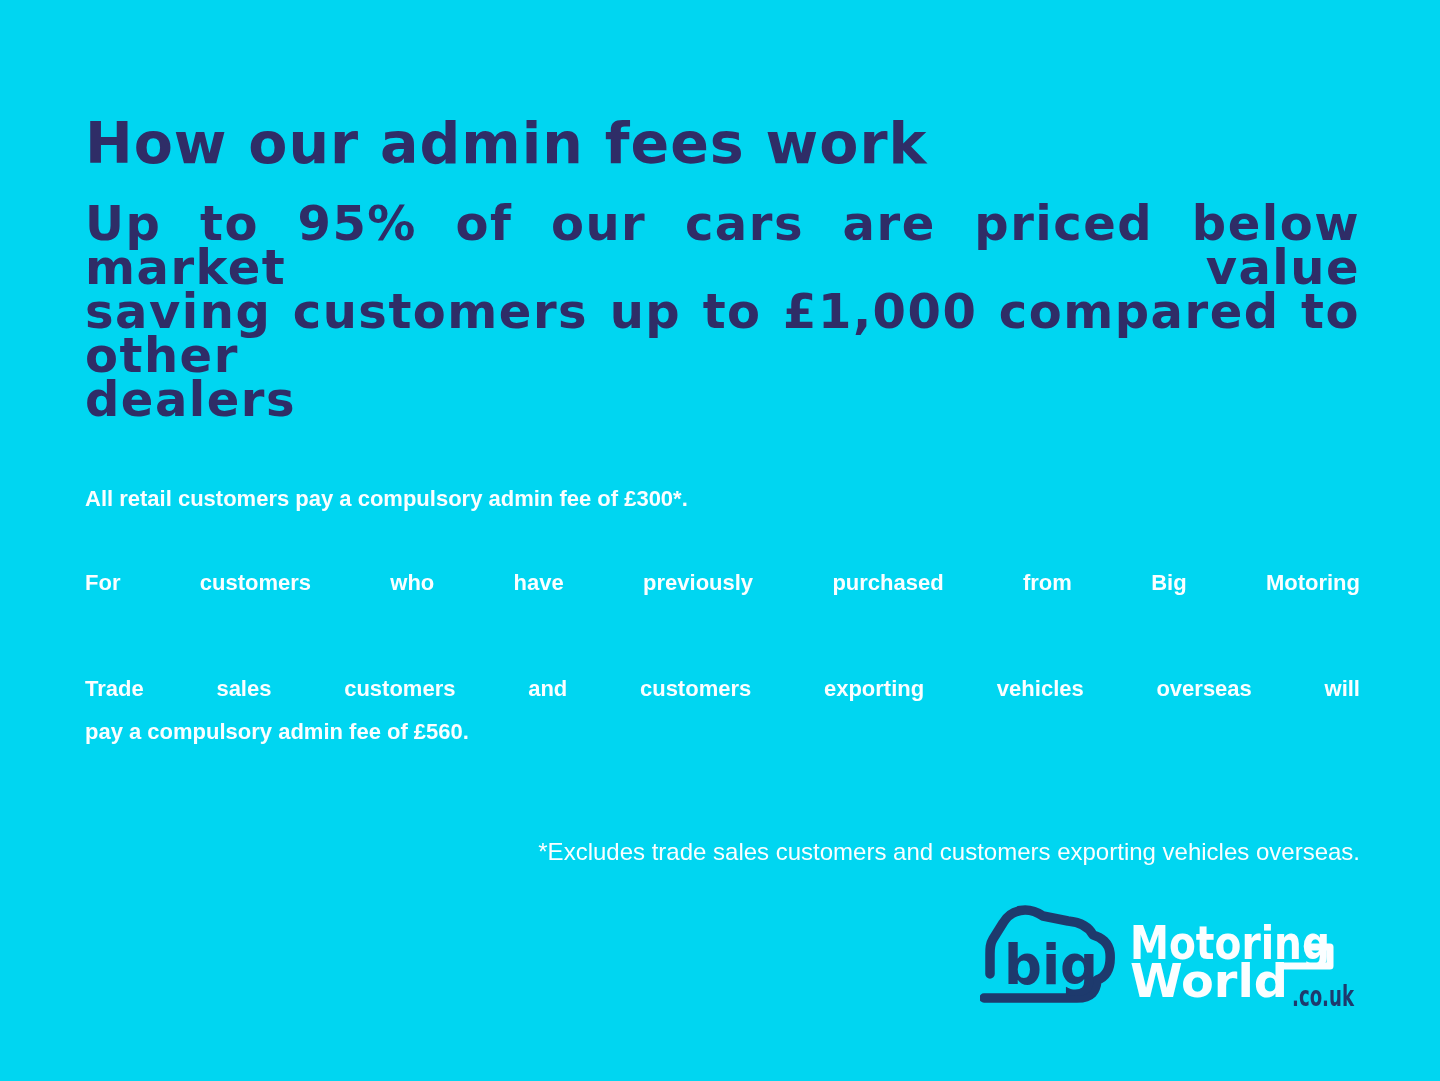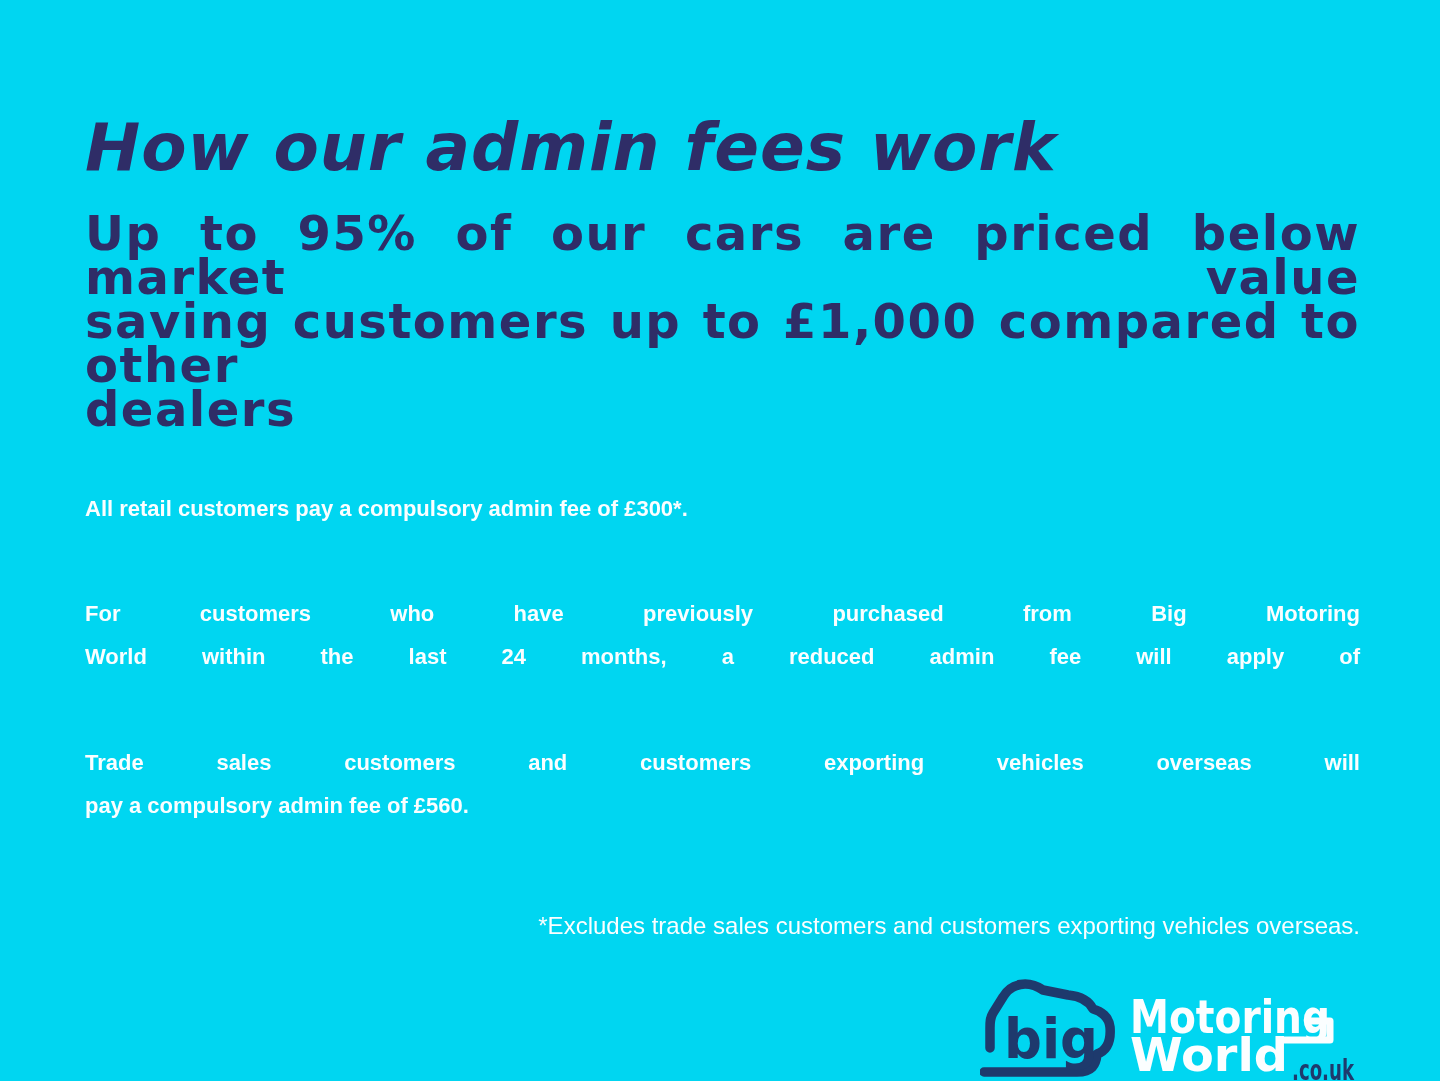--- a/index.html
+++ b/index.html
@@ -18,26 +18,25 @@
   }
   .page{
     width:1440px;height:1081px;
     padding:0 80px 0 85px;
     position:relative;
   }
   .headline{
     margin:112px 0 0 0;
     font-family:"DejaVu Sans",sans-serif;
     font-weight:bold;
-    font-size:66px;
+    font-size:57px;
     line-height:1.1;
     letter-spacing:1px;
     color:var(--navy);
     white-space:nowrap;
-    font-style:italic;
   }
   .subheading{
     margin-top:26px;
     font-family:"DejaVu Sans",sans-serif;
     font-weight:bold;
     font-size:48px;
     line-height:44px;
     letter-spacing:1.5px;
     color:var(--navy);
   }
@@ -46,21 +45,21 @@
     text-align-last:justify;
   }
   .body-para{
     color:var(--white);
     font-weight:bold;
     font-size:22px;
     line-height:43px;
     margin:0;
   }
   .para-retail{margin-top:56px;}
-  .para-returning{margin-top:62px;}
+  .para-returning{margin-top:41px;}
   .para-trade{margin-top:63px;}
   .footnote{
     margin-top:84px;
     color:var(--white);
     font-weight:normal;
     font-size:24px;
     line-height:30px;
     text-align:right;
   }
   .logo-row{
@@ -112,21 +111,20 @@
   <div class="subheading">
     <div class="jline">Up to 95% of our cars are priced below market value</div>
     <div class="jline">saving customers up to £1,000 compared to other</div>
     <div>dealers</div>
   </div>
 
   <p class="body-para para-retail">All retail customers pay a compulsory admin fee of £300*.</p>
 
   <div class="body-para para-returning">
     <div class="jline">For customers who have previously purchased from Big Motoring</div>
-    <div class="jline">World within the last 24 months, a reduced admin fee will apply of</div>
   </div>
 
   <div class="body-para para-trade">
     <div class="jline">Trade sales customers and customers exporting vehicles overseas will</div>
     <div>pay a compulsory admin fee of £560.</div>
   </div>
 
   <div class="footnote">*Excludes trade sales customers and customers exporting vehicles overseas.</div>
 
   <div class="logo-row">

